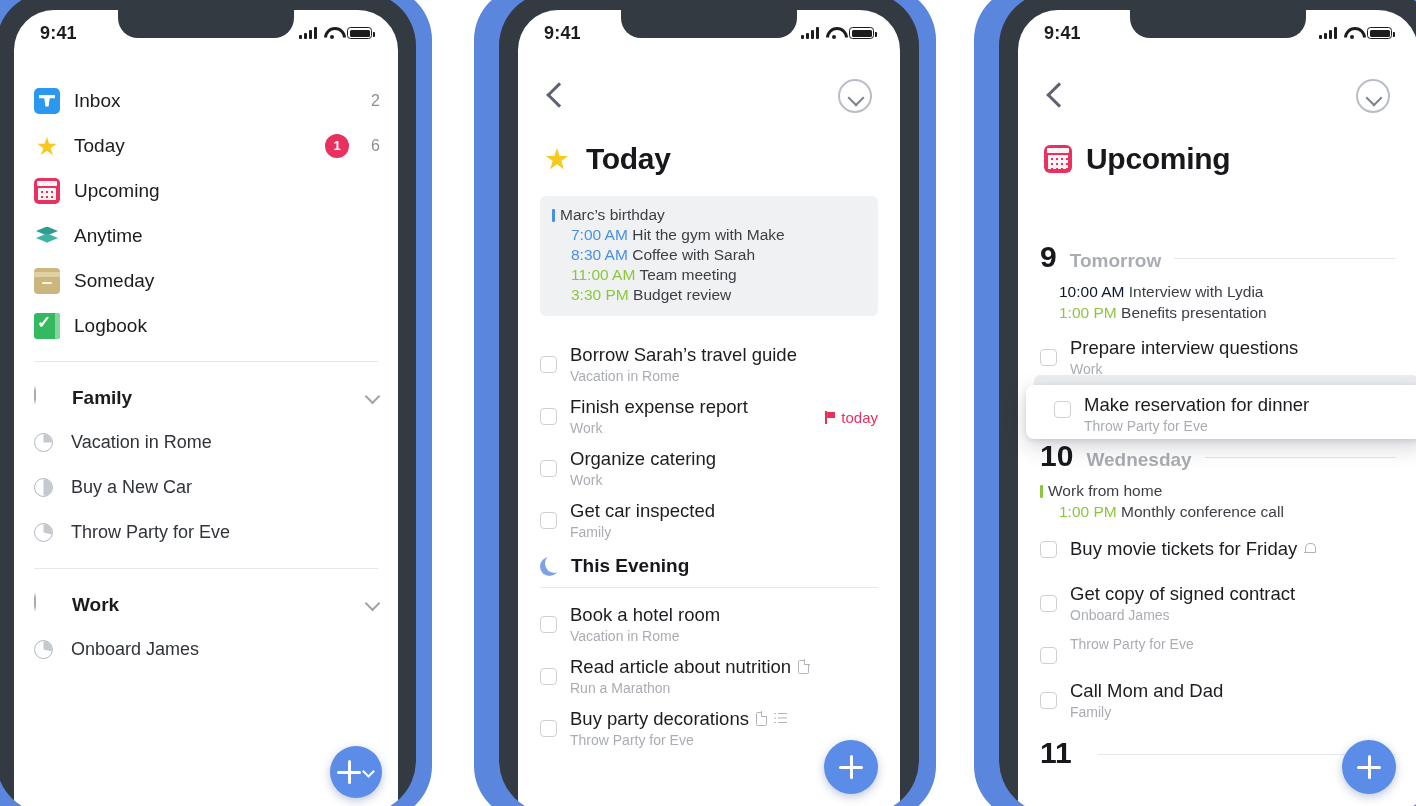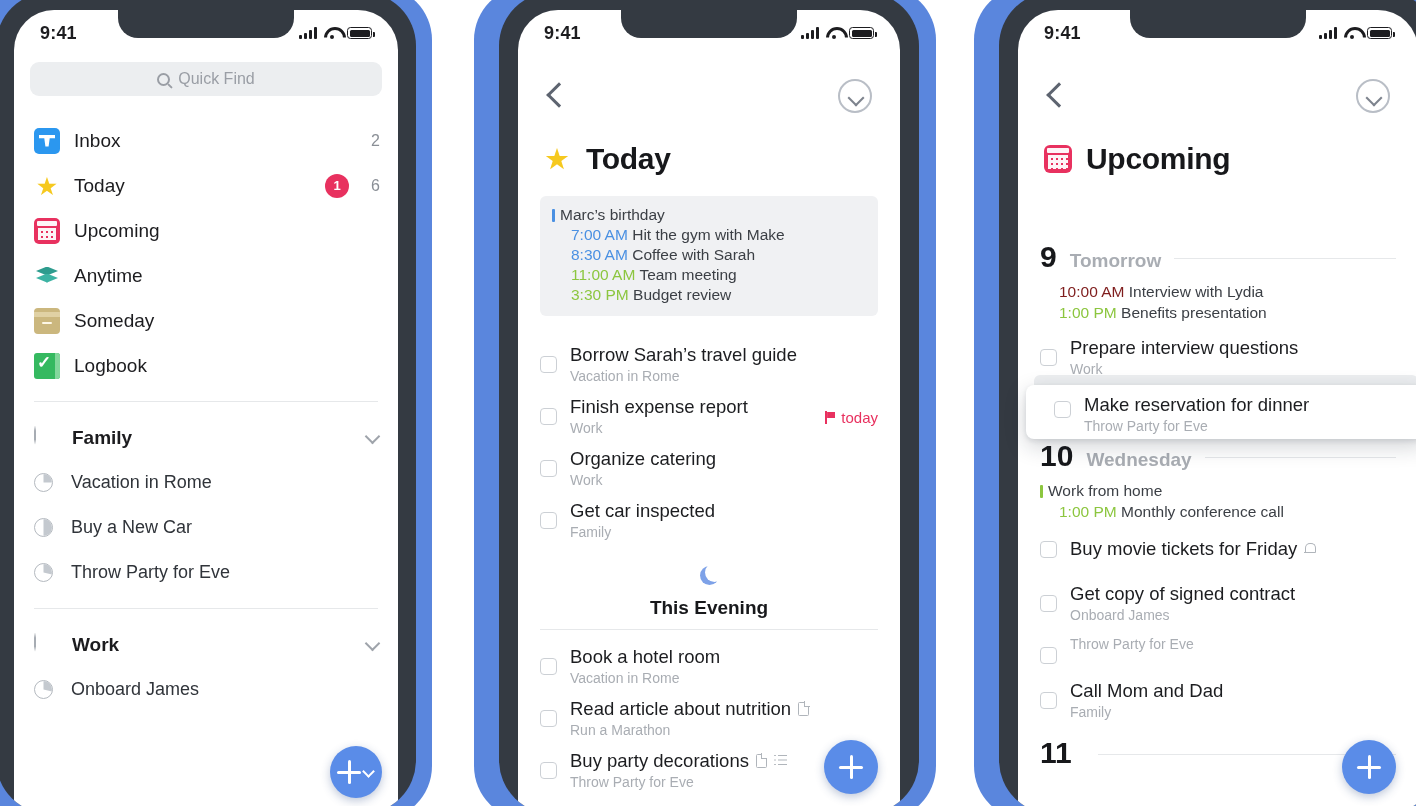--- a/index.html
+++ b/index.html
@@ -309,21 +309,21 @@
   .bell-ico::before{
     content:"";position:absolute;left:1px;top:1px;width:9px;height:9px;
     border:1.4px solid #b0b5bb;border-radius:5px 5px 1px 1px;border-bottom:none;
   }
   .bell-ico::after{
     content:"";position:absolute;left:0;bottom:2px;width:11px;height:1.4px;background:#b0b5bb;
   }
 
   .section-head {
     display:flex; align-items:center; gap:12px;
-    padding: 0 22px; margin-top: 20px; flex-direction: column;
+    padding: 0 22px; margin-top: 9px;
   }
   .moon {
     width:19px;height:19px;position:relative;flex:0 0 19px;
   }
   .moon::before{
     content:"";position:absolute;inset:0;border-radius:50%;background:#7ea2e8;
   }
   .moon::after{
     content:"";position:absolute;left:5px;top:-3px;width:19px;height:19px;border-radius:50%;background:#fff;
   }
@@ -376,24 +376,20 @@
               <i></i>
             </span>
           <span class="wifi"></span>
           <span class="battery">
               <i></i>
             </span>
         </div>
       </div>
 
       <div style="position:absolute; top:46px; left:0; right:0; bottom:0;">
-        <div class="quickfind">
-          <span class="mag"></span>
-          <span class="qf-text">Quick Find</span>
-        </div>
 
         <div class="nav-list">
           <div class="nav-item">
             <span class="nav-icon ic-inbox"></span>
             <span class="nav-label">Inbox</span>
             <span class="nav-count">2</span>
           </div>
           <div class="nav-item">
             <span class="nav-icon ic-star">★</span>
             <span class="nav-label">Today</span>
@@ -636,21 +632,21 @@
         </div>
 
         <div class="daygroup" style="margin-top:66px">
           <div class="day-head">
             <span class="day-num">9</span>
             <span class="day-name">Tomorrow</span>
             <span class="day-rule"></span>
           </div>
           <div class="day-events">
             <div class="calrow">
-              <span class="tm" style="color:#7f1d1d">10:00 AM</span>
+              <span class="tm" style="color:#0f172a">10:00 AM</span>
               <span>Interview with Lydia</span>
             </div>
             <div class="calrow">
               <span class="tm" style="color:#8cc63f">1:00 PM</span>
               <span>Benefits presentation</span>
             </div>
           </div>
           <div class="tasks" style="margin-top:8px; position:relative;">
             <div class="task">
               <span class="cbox"></span>

